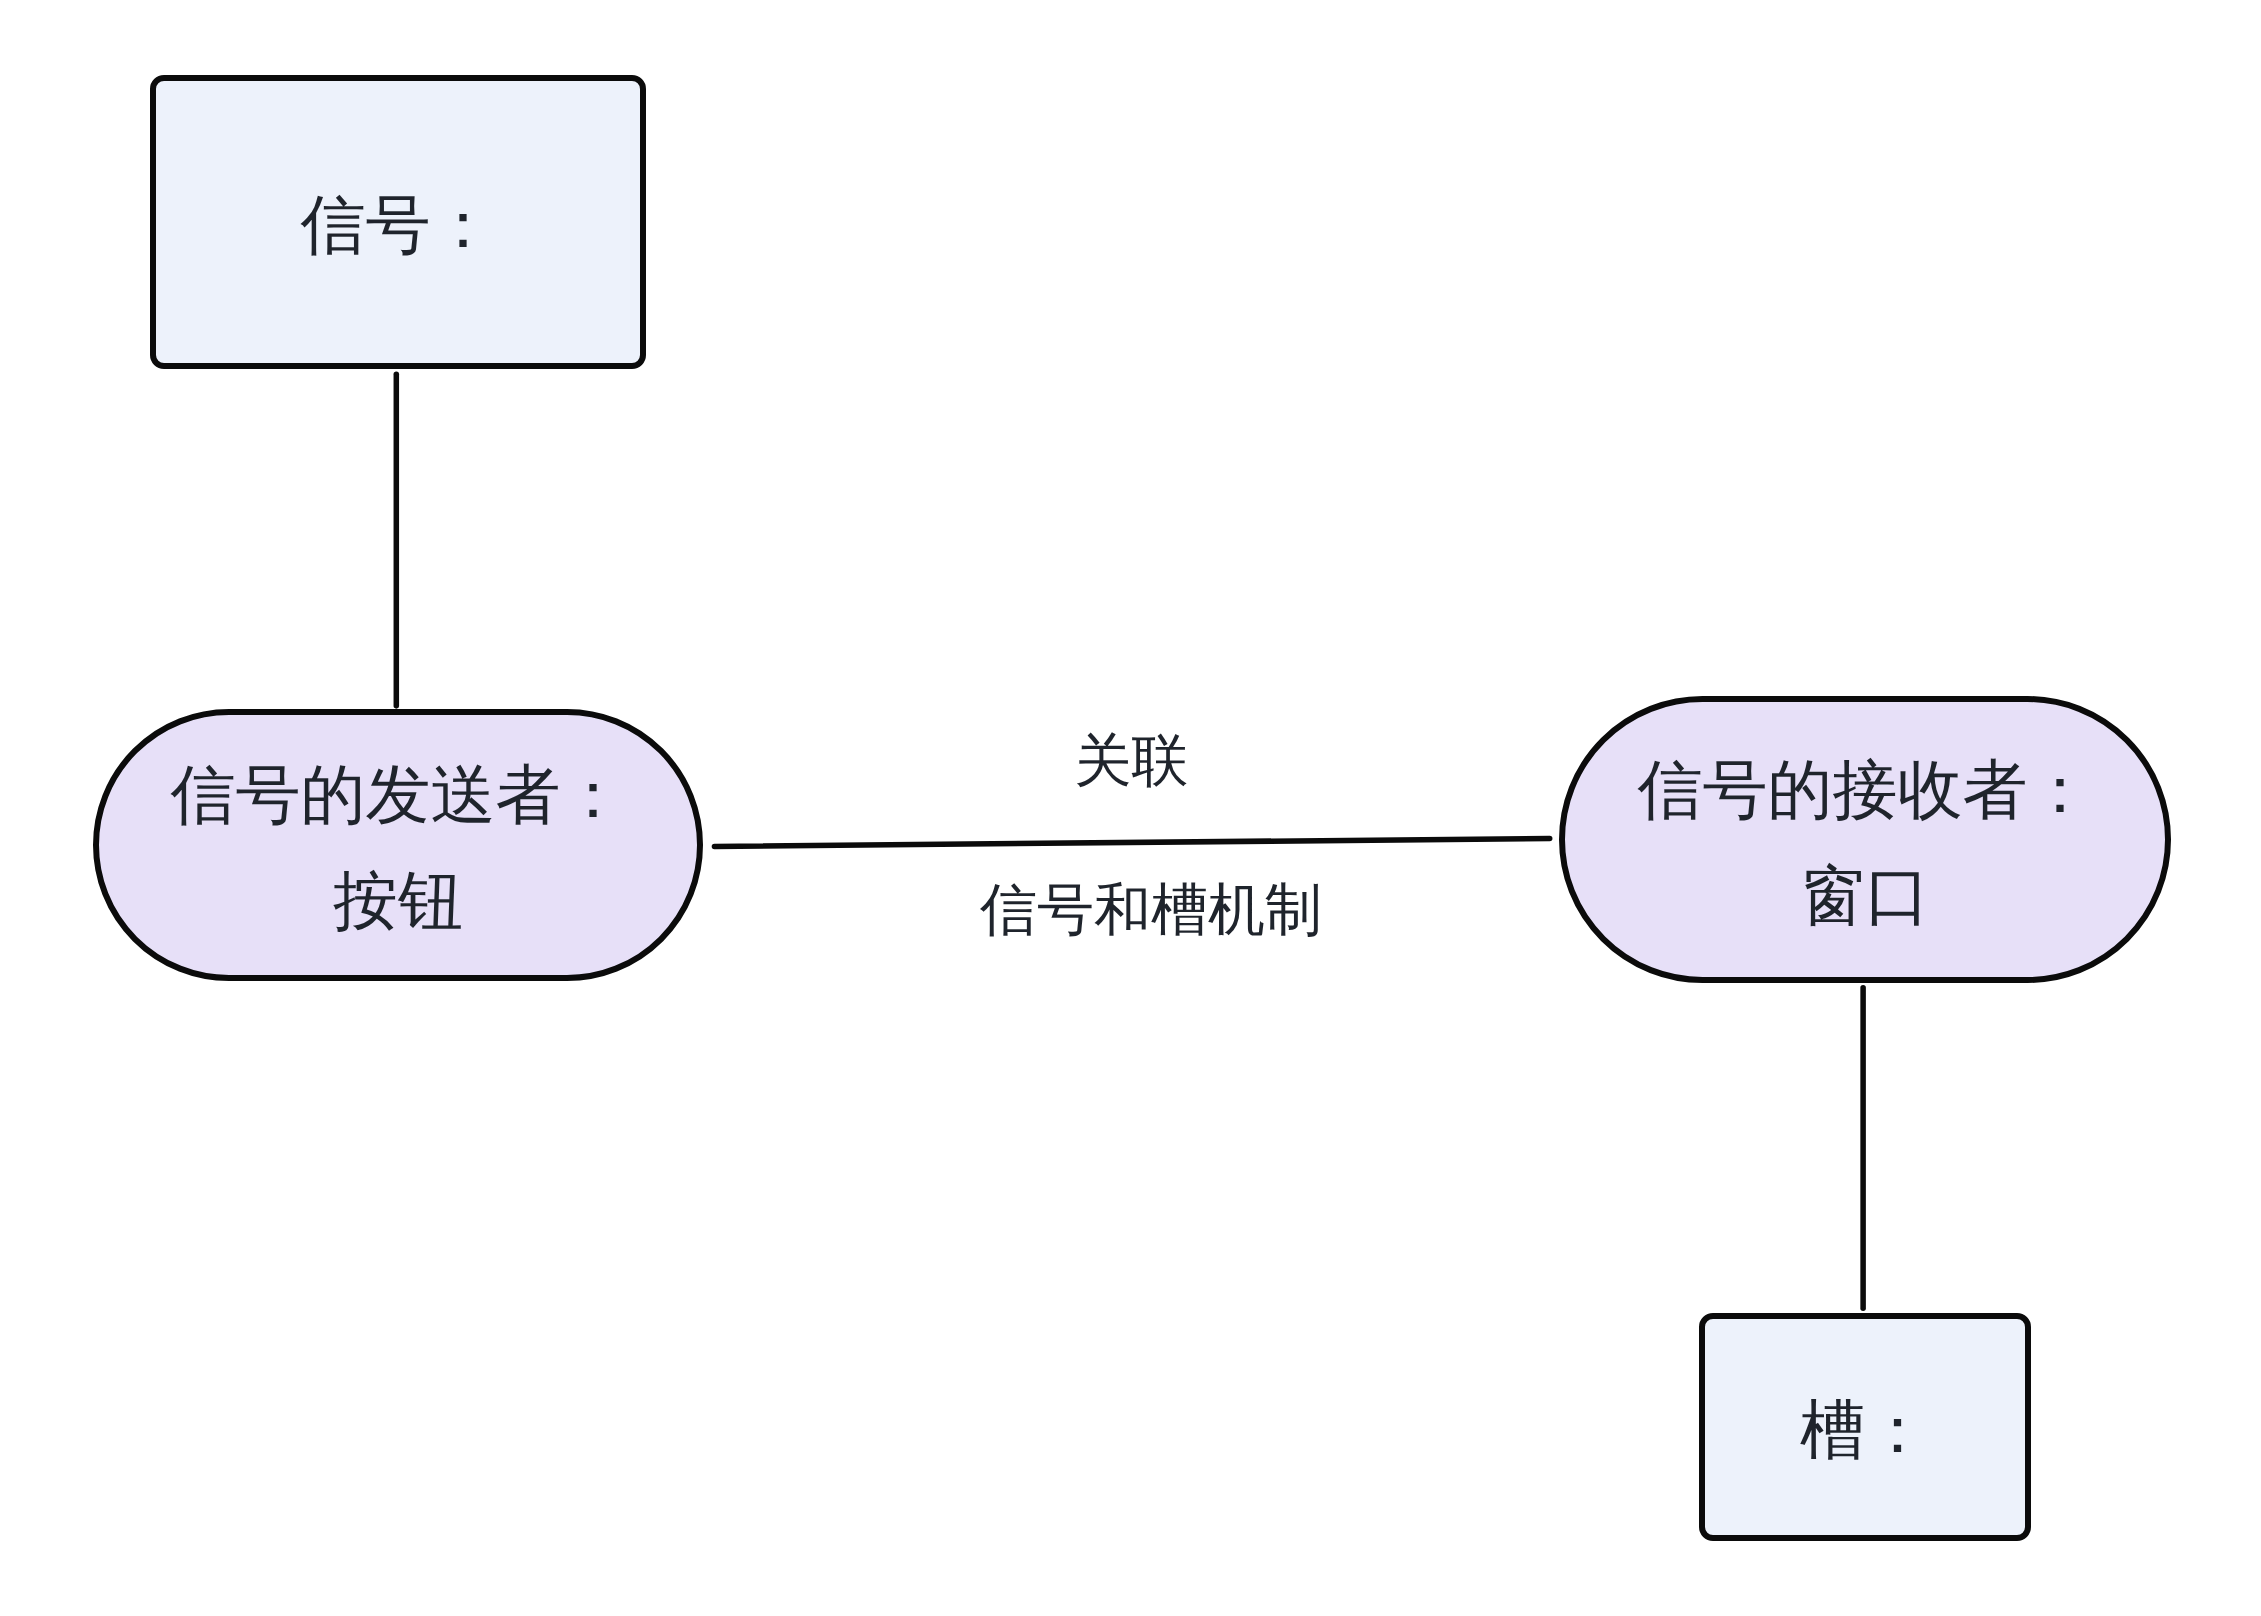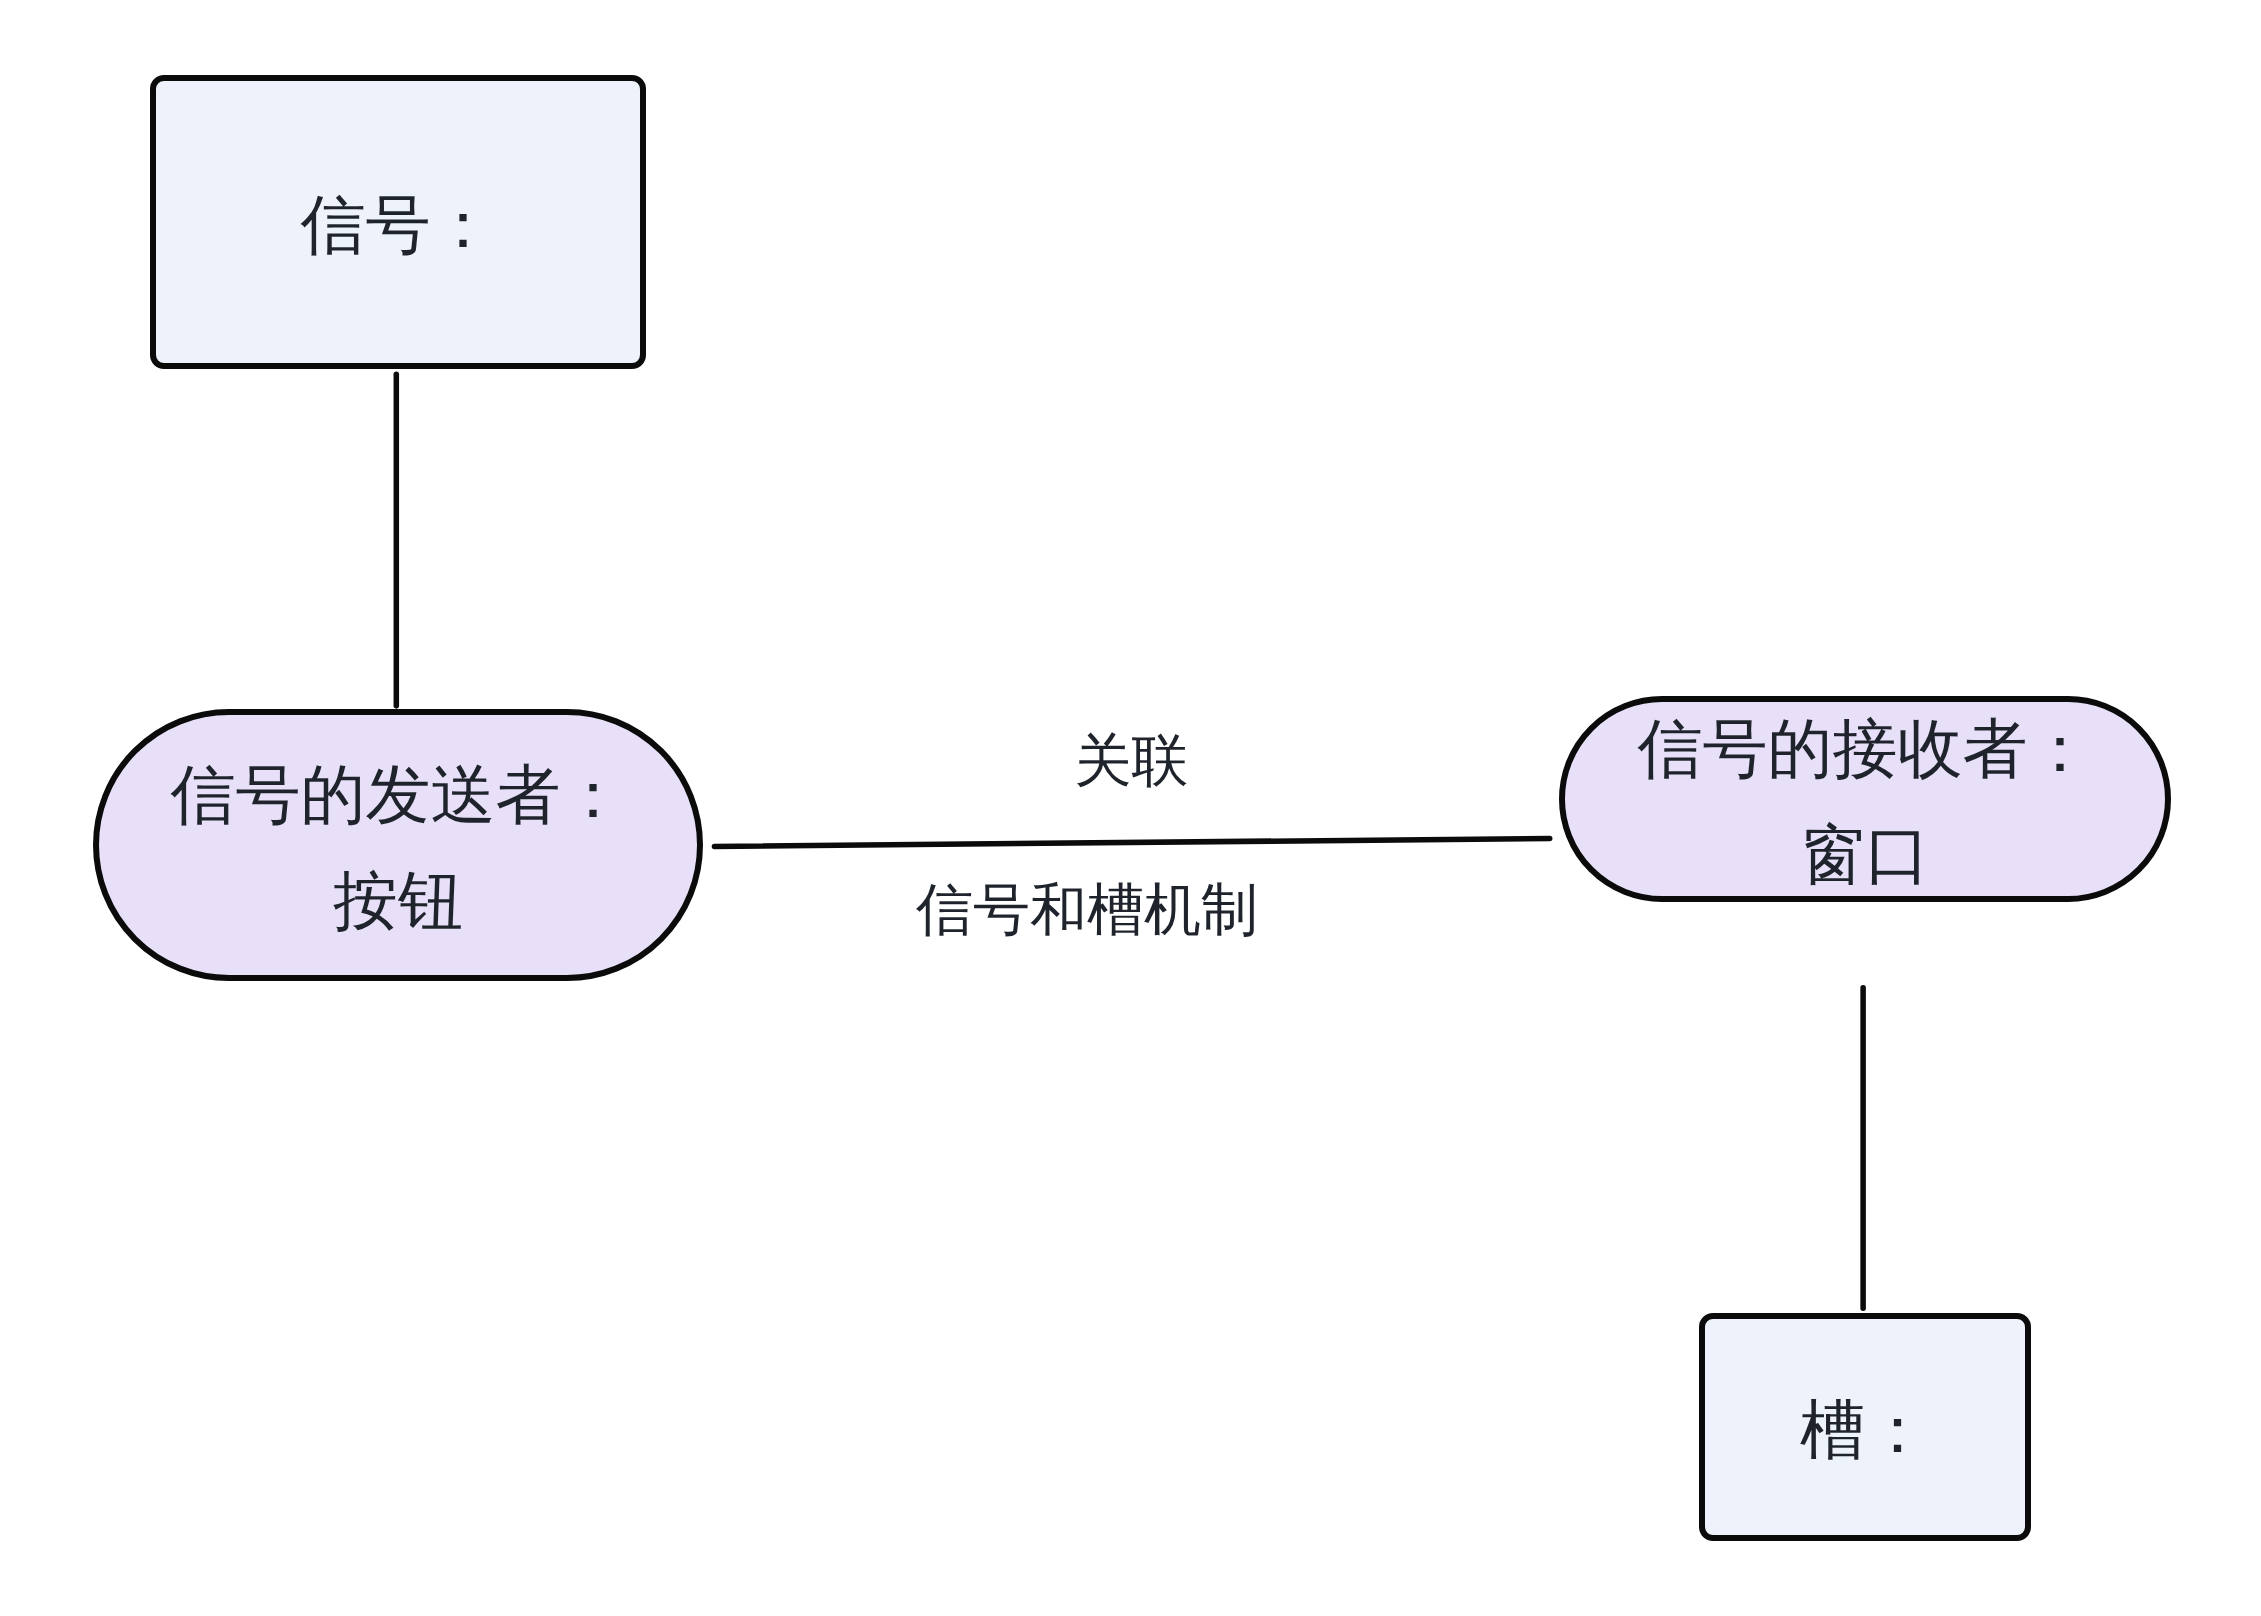--- a/index.html
+++ b/index.html
@@ -42,36 +42,36 @@
     border:6.3px solid var(--stroke);
     border-radius:14px;
   }
   .shape-stadium{
     background:var(--stadium-fill);
     border:6.3px solid var(--stroke);
     border-radius:789px;
   }
   .node-signal  {left:150px;  top:75px;   width:496px; height:294px;gap:20px;}
   .node-sender  {left:93px;  top:709px;  width:610px; height:272px;text-align:right;}
-  .node-receiver{left:1559px; top:696px;  width:612px; height:206px;}
+  .node-receiver{left:1559px; top:696px;  width:612px; height:287px;}
   .node-slot    {left:1699px; top:1313px; width:332px; height:228px;}
   .edge-label{
     position:absolute;
     font-size:57px;
     font-weight:500;
     color:var(--text);
     text-align:center;
     white-space:nowrap;
   }
   .edge-label-top{
     left:934px; top:707px; width:395px;
     height:107px; line-height:107px;
   }
   .edge-label-bottom{
-    left:850px; top:856px; width:474px;
+    left:914px; top:856px; width:474px;
     height:107px; line-height:107px;
   }
 </style>
 </head>
 <body>
 
 <div class="stage">
 
   <svg class="edges-svg" viewBox="0 0 2864 2048" xmlns="http://www.w3.org/2000/svg">
     <line x1="502" y1="474" x2="502" y2="894" stroke="#0b0b0b" stroke-width="7" stroke-linecap="round"></line>

